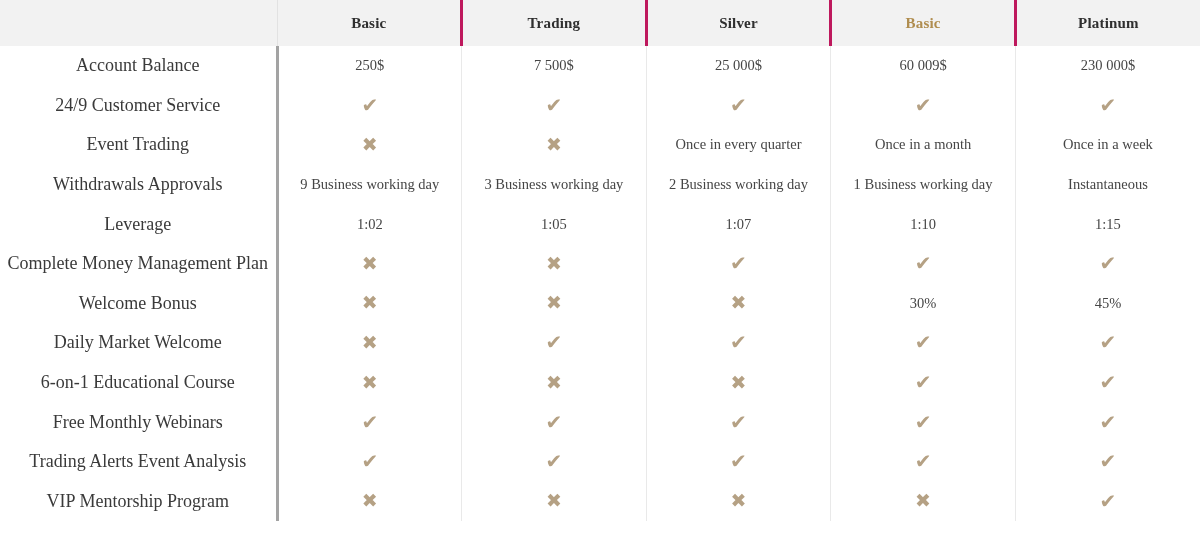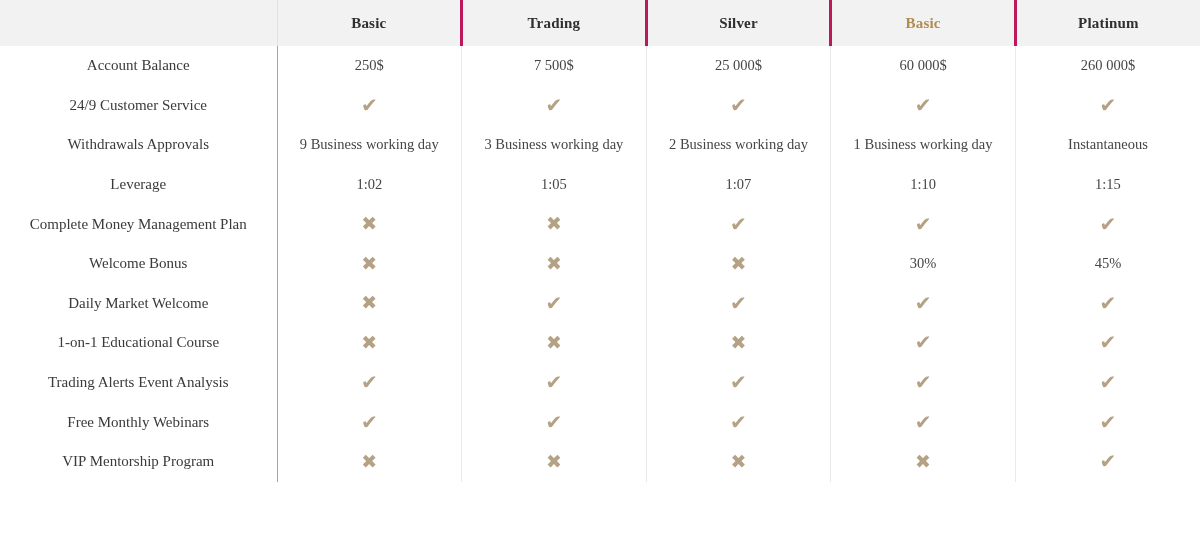--- a/index.html
+++ b/index.html
@@ -48,22 +48,22 @@
     text-align: center;
     vertical-align: middle;
     border-right: 1px solid #e9e9e9;
     color: #454545;
     white-space: nowrap;
   }
   tbody td.last { border-right: none; }
   tbody td.feature-cell {
     text-align: center;
     color: #3a3a3a;
-    font-size: 15px;
-    border-right: 1px solid #a3a3a3;
+    font-size: 18px;
+    border-right: 3px solid #a3a3a3;
   }
   .mark {
     display: inline-block;
     line-height: 1;
     font-family: "DejaVu Sans", sans-serif;
     color: #b5a184;
   }
   .mark.check { font-size: 20px; font-weight: bold; }
   .mark.cross { font-size: 19px; font-weight: bold; }
 </style>
@@ -88,30 +88,38 @@
         <th class="gold-head " style="color: rgb(176, 141, 79);">Basic</th>
         <th class="last">Platinum</th>
       </tr>
   </thead>
   <tbody>
       <tr>
         <td class="feature-cell">Account Balance</td>
         <td class="">250$</td>
         <td class="">7 500$</td>
         <td class="">25 000$</td>
-        <td class="">60 000$</td>
-        <td class="last">260 000$</td>
+        <td class="">60 009$</td>
+        <td class="last">230 000$</td>
       </tr>
       <tr>
         <td class="feature-cell">24/9 Customer Service</td>
         <td class=""><span class="mark check" style="color: rgb(181, 161, 132);">✔</span></td>
         <td class=""><span class="mark check" style="color: rgb(181, 161, 132);">✔</span></td>
         <td class=""><span class="mark check" style="color: rgb(181, 161, 132);">✔</span></td>
         <td class=""><span class="mark check" style="color: rgb(181, 161, 132);">✔</span></td>
         <td class="last"><span class="mark check" style="color: rgb(181, 161, 132);">✔</span></td>
+      </tr>
+      <tr>
+        <td class="feature-cell">Event Trading</td>
+        <td class=""><span class="mark cross" style="color: rgb(181, 161, 132);">✖</span></td>
+        <td class=""><span class="mark cross" style="color: rgb(181, 161, 132);">✖</span></td>
+        <td class="">Once in every quarter</td>
+        <td class="">Once in a month</td>
+        <td class="last">Once in a week</td>
       </tr>
       <tr>
         <td class="feature-cell">Withdrawals Approvals</td>
         <td class="">9 Business working day</td>
         <td class="">3 Business working day</td>
         <td class="">2 Business working day</td>
         <td class="">1 Business working day</td>
         <td class="last">Instantaneous</td>
       </tr>
       <tr>
@@ -140,37 +148,37 @@
       </tr>
       <tr>
         <td class="feature-cell">Daily Market Welcome</td>
         <td class=""><span class="mark cross" style="color: rgb(181, 161, 132);">✖</span></td>
         <td class=""><span class="mark check" style="color: rgb(181, 161, 132);">✔</span></td>
         <td class=""><span class="mark check" style="color: rgb(181, 161, 132);">✔</span></td>
         <td class=""><span class="mark check" style="color: rgb(181, 161, 132);">✔</span></td>
         <td class="last"><span class="mark check" style="color: rgb(181, 161, 132);">✔</span></td>
       </tr>
       <tr>
-        <td class="feature-cell">1-on-1 Educational Course</td>
+        <td class="feature-cell">6-on-1 Educational Course</td>
         <td class=""><span class="mark cross" style="color: rgb(181, 161, 132);">✖</span></td>
         <td class=""><span class="mark cross" style="color: rgb(181, 161, 132);">✖</span></td>
         <td class=""><span class="mark cross" style="color: rgb(181, 161, 132);">✖</span></td>
         <td class=""><span class="mark check" style="color: rgb(181, 161, 132);">✔</span></td>
         <td class="last"><span class="mark check" style="color: rgb(181, 161, 132);">✔</span></td>
       </tr>
       <tr>
-        <td class="feature-cell">Trading Alerts Event Analysis</td>
+        <td class="feature-cell">Free Monthly Webinars</td>
         <td class=""><span class="mark check" style="color: rgb(181, 161, 132);">✔</span></td>
         <td class=""><span class="mark check" style="color: rgb(181, 161, 132);">✔</span></td>
         <td class=""><span class="mark check" style="color: rgb(181, 161, 132);">✔</span></td>
         <td class=""><span class="mark check" style="color: rgb(181, 161, 132);">✔</span></td>
         <td class="last"><span class="mark check" style="color: rgb(181, 161, 132);">✔</span></td>
       </tr>
       <tr>
-        <td class="feature-cell">Free Monthly Webinars</td>
+        <td class="feature-cell">Trading Alerts Event Analysis</td>
         <td class=""><span class="mark check" style="color: rgb(181, 161, 132);">✔</span></td>
         <td class=""><span class="mark check" style="color: rgb(181, 161, 132);">✔</span></td>
         <td class=""><span class="mark check" style="color: rgb(181, 161, 132);">✔</span></td>
         <td class=""><span class="mark check" style="color: rgb(181, 161, 132);">✔</span></td>
         <td class="last"><span class="mark check" style="color: rgb(181, 161, 132);">✔</span></td>
       </tr>
       <tr>
         <td class="feature-cell">VIP Mentorship Program</td>
         <td class=""><span class="mark cross" style="color: rgb(181, 161, 132);">✖</span></td>
         <td class=""><span class="mark cross" style="color: rgb(181, 161, 132);">✖</span></td>

